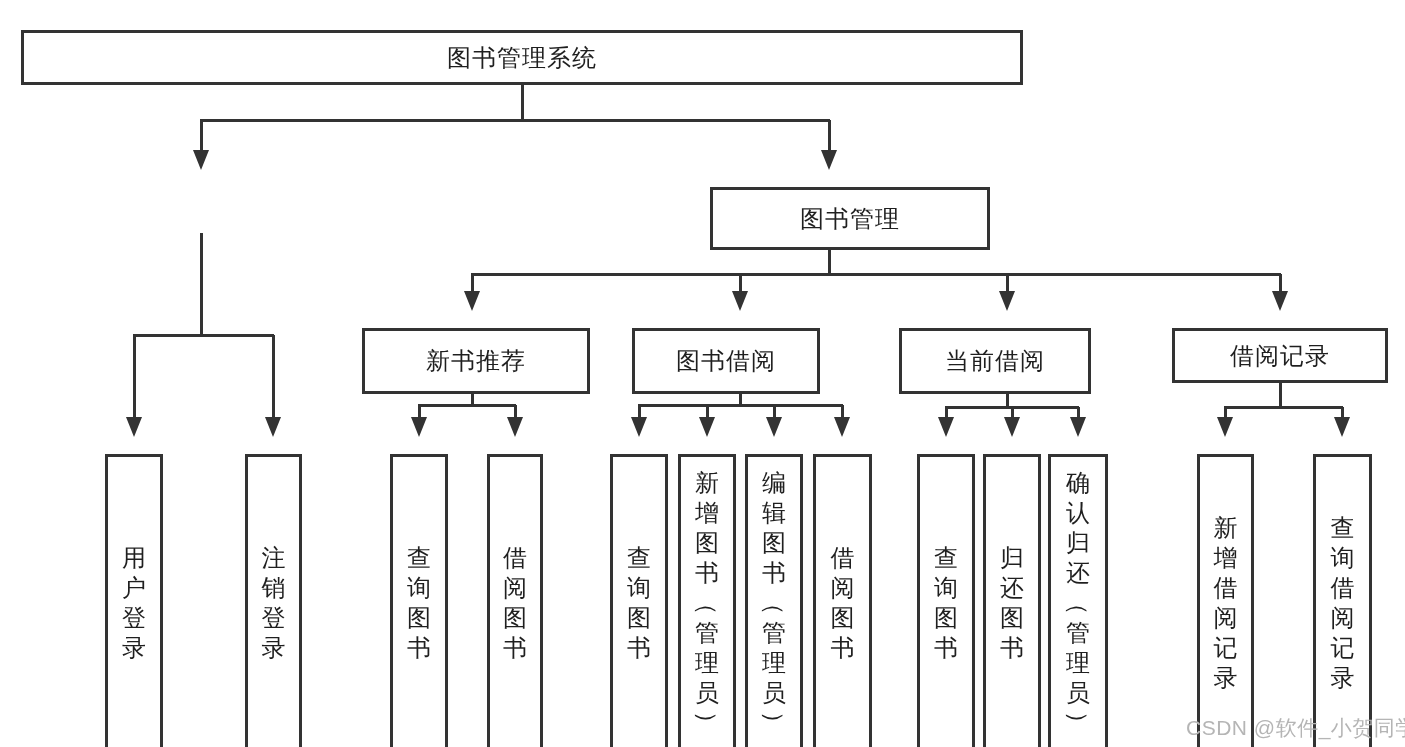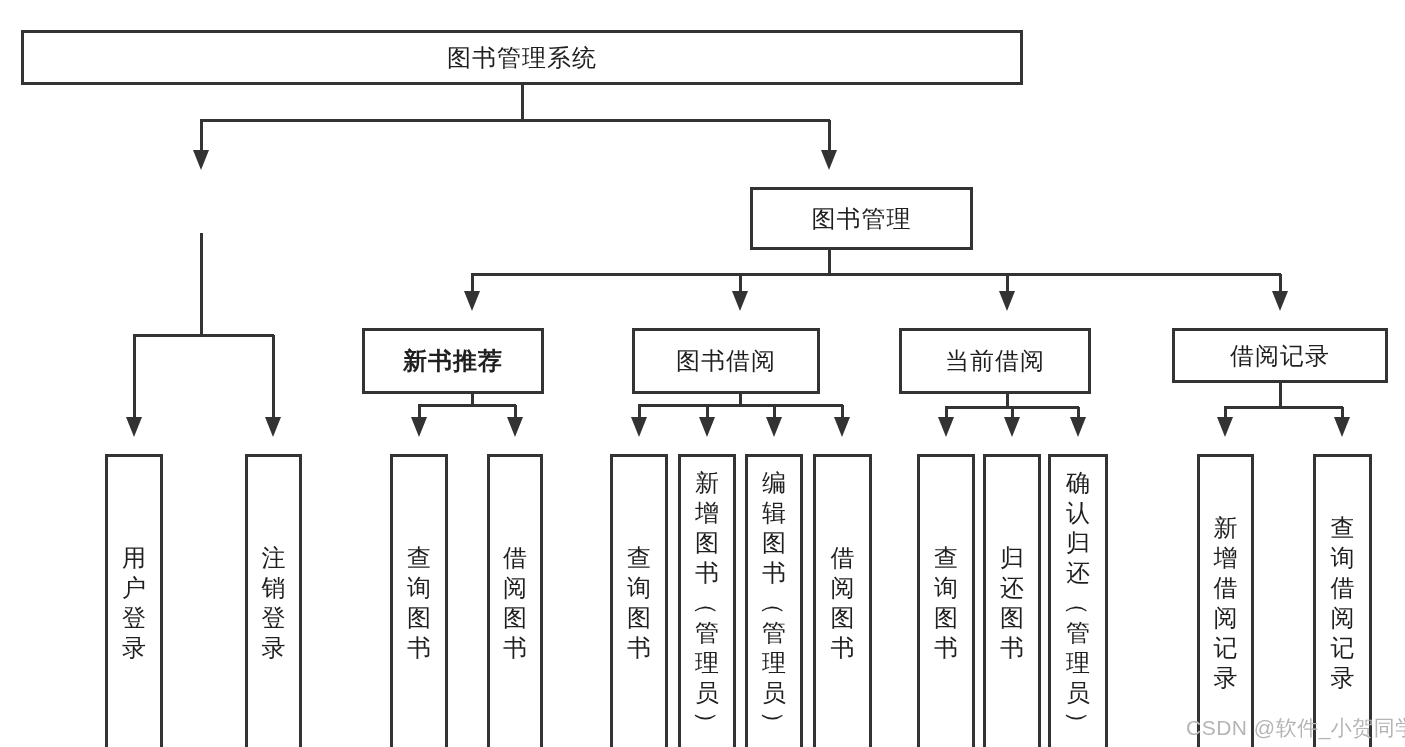--- a/index.html
+++ b/index.html
@@ -112,24 +112,24 @@
       <line x1="1224" y1="407" x2="1343" y2="407" stroke="#333333" stroke-width="3" shape-rendering="crispEdges"></line>
       <line x1="1225" y1="407" x2="1225" y2="421" stroke="#333333" stroke-width="3" shape-rendering="crispEdges"></line>
       <polygon points="1217,417 1233,417 1225,437" fill="#333333"></polygon>
       <line x1="1342" y1="407" x2="1342" y2="421" stroke="#333333" stroke-width="3" shape-rendering="crispEdges"></line>
       <polygon points="1334,417 1350,417 1342,437" fill="#333333"></polygon>
     </svg>
   <div id="nodes">
       <div class="node" style="left: 21px; top: 13px; width: 1002px; height: 55px;">
         <div class="label">图书管理系统</div>
       </div>
-      <div class="node" style="left: 710px; top: 170px; width: 223px; height: 63px; margin-left: 40px;">
+      <div class="node" style="left: 710px; top: 170px; width: 280px; height: 63px;">
         <div class="label">图书管理</div>
       </div>
-      <div class="node" style="left: 362px; top: 311px; width: 182px; height: 66px; font-weight: bold;">
+      <div class="node" style="left: 362px; top: 311px; width: 228px; height: 66px;">
         <div class="label">新书推荐</div>
       </div>
       <div class="node" style="left: 632px; top: 311px; width: 188px; height: 66px;">
         <div class="label">图书借阅</div>
       </div>
       <div class="node" style="left: 899px; top: 311px; width: 192px; height: 66px;">
         <div class="label">当前借阅</div>
       </div>
       <div class="node" style="left: 1172px; top: 311px; width: 216px; height: 55px;">
         <div class="label">借阅记录</div>

